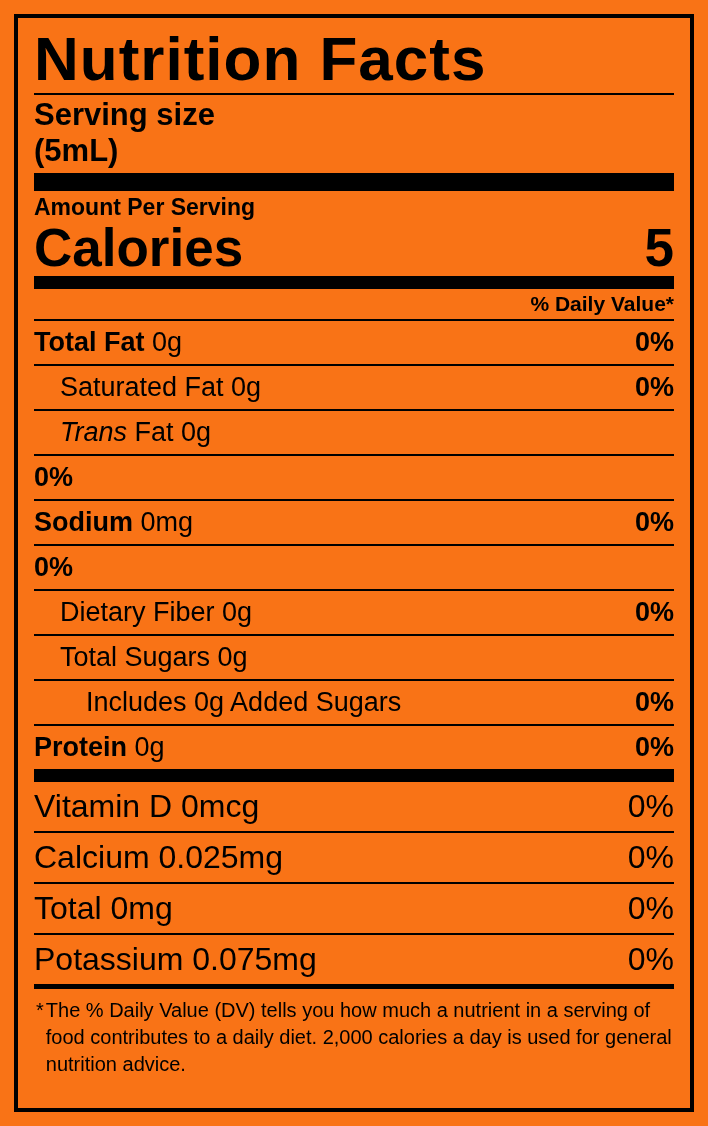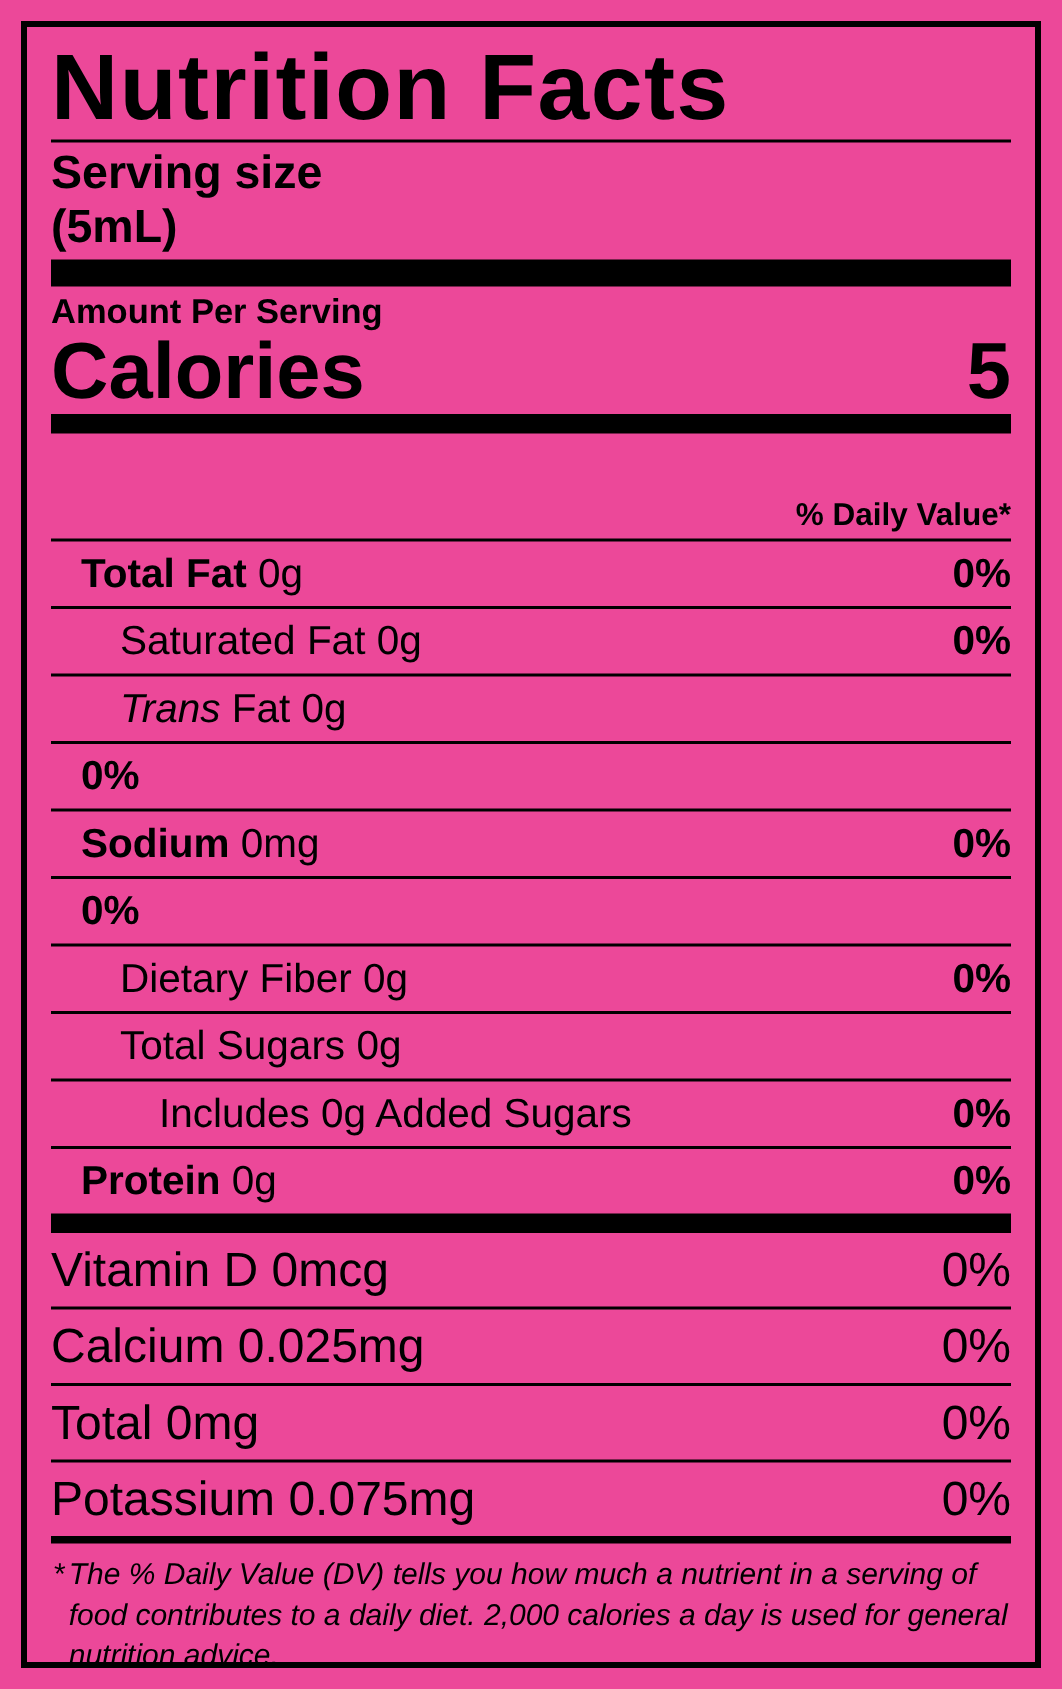--- a/index.html
+++ b/index.html
@@ -11,21 +11,21 @@
     width: 708px;
     height: 1126px;
     font-family: "Liberation Sans", sans-serif;
     color: #000000;
   }
   .label {
     box-sizing: border-box;
     width: 708px;
     height: 1126px;
     padding: 14px 14px;
-    background: #ec4899;
+    background: #f97316;
   }
   .frame {
     box-sizing: border-box;
     border: 4px solid #000000;
     width: 100%;
     height: 100%;
     padding: 6px 16px 8px 16px;
     display: flex;
     flex-direction: column;
   }
@@ -87,30 +87,28 @@
     font-size: 53px;
     font-weight: bold;
     line-height: 1.0;
   }
 
   .dv-header {
     text-align: right;
     font-size: 21px;
     font-weight: bold;
     padding: 3px 0 3px 0;
-    margin-top: 40px;
   }
 
   .nut-row {
     display: flex;
     align-items: baseline;
     justify-content: space-between;
     font-size: 27px;
     padding: 6px 0 6px 0;
-    margin-left: 20px;
   }
   .nut-row .name b { font-weight: bold; }
   .nut-row .pct { font-weight: bold; }
   .indent1 { padding-left: 26px; }
   .indent2 { padding-left: 52px; }
   .italic { font-style: italic; }
 
   .vit-row {
     display: flex;
     align-items: baseline;
@@ -123,21 +121,21 @@
 
   .footnote {
     font-size: 20px;
     line-height: 1.35;
     padding: 8px 2px 0 2px;
     display: flex;
   }
   .footnote .star {
     padding-right: 2px;
   }
-  .footnote .txt { flex: 1; font-style: italic; }
+  .footnote .txt { flex: 1; }
 </style>
 </head>
 <body>
 
 <div class="label">
   <div class="frame">
 
     <div class="title">Nutrition Facts</div>
     <div class="rule-thin"></div>
 

